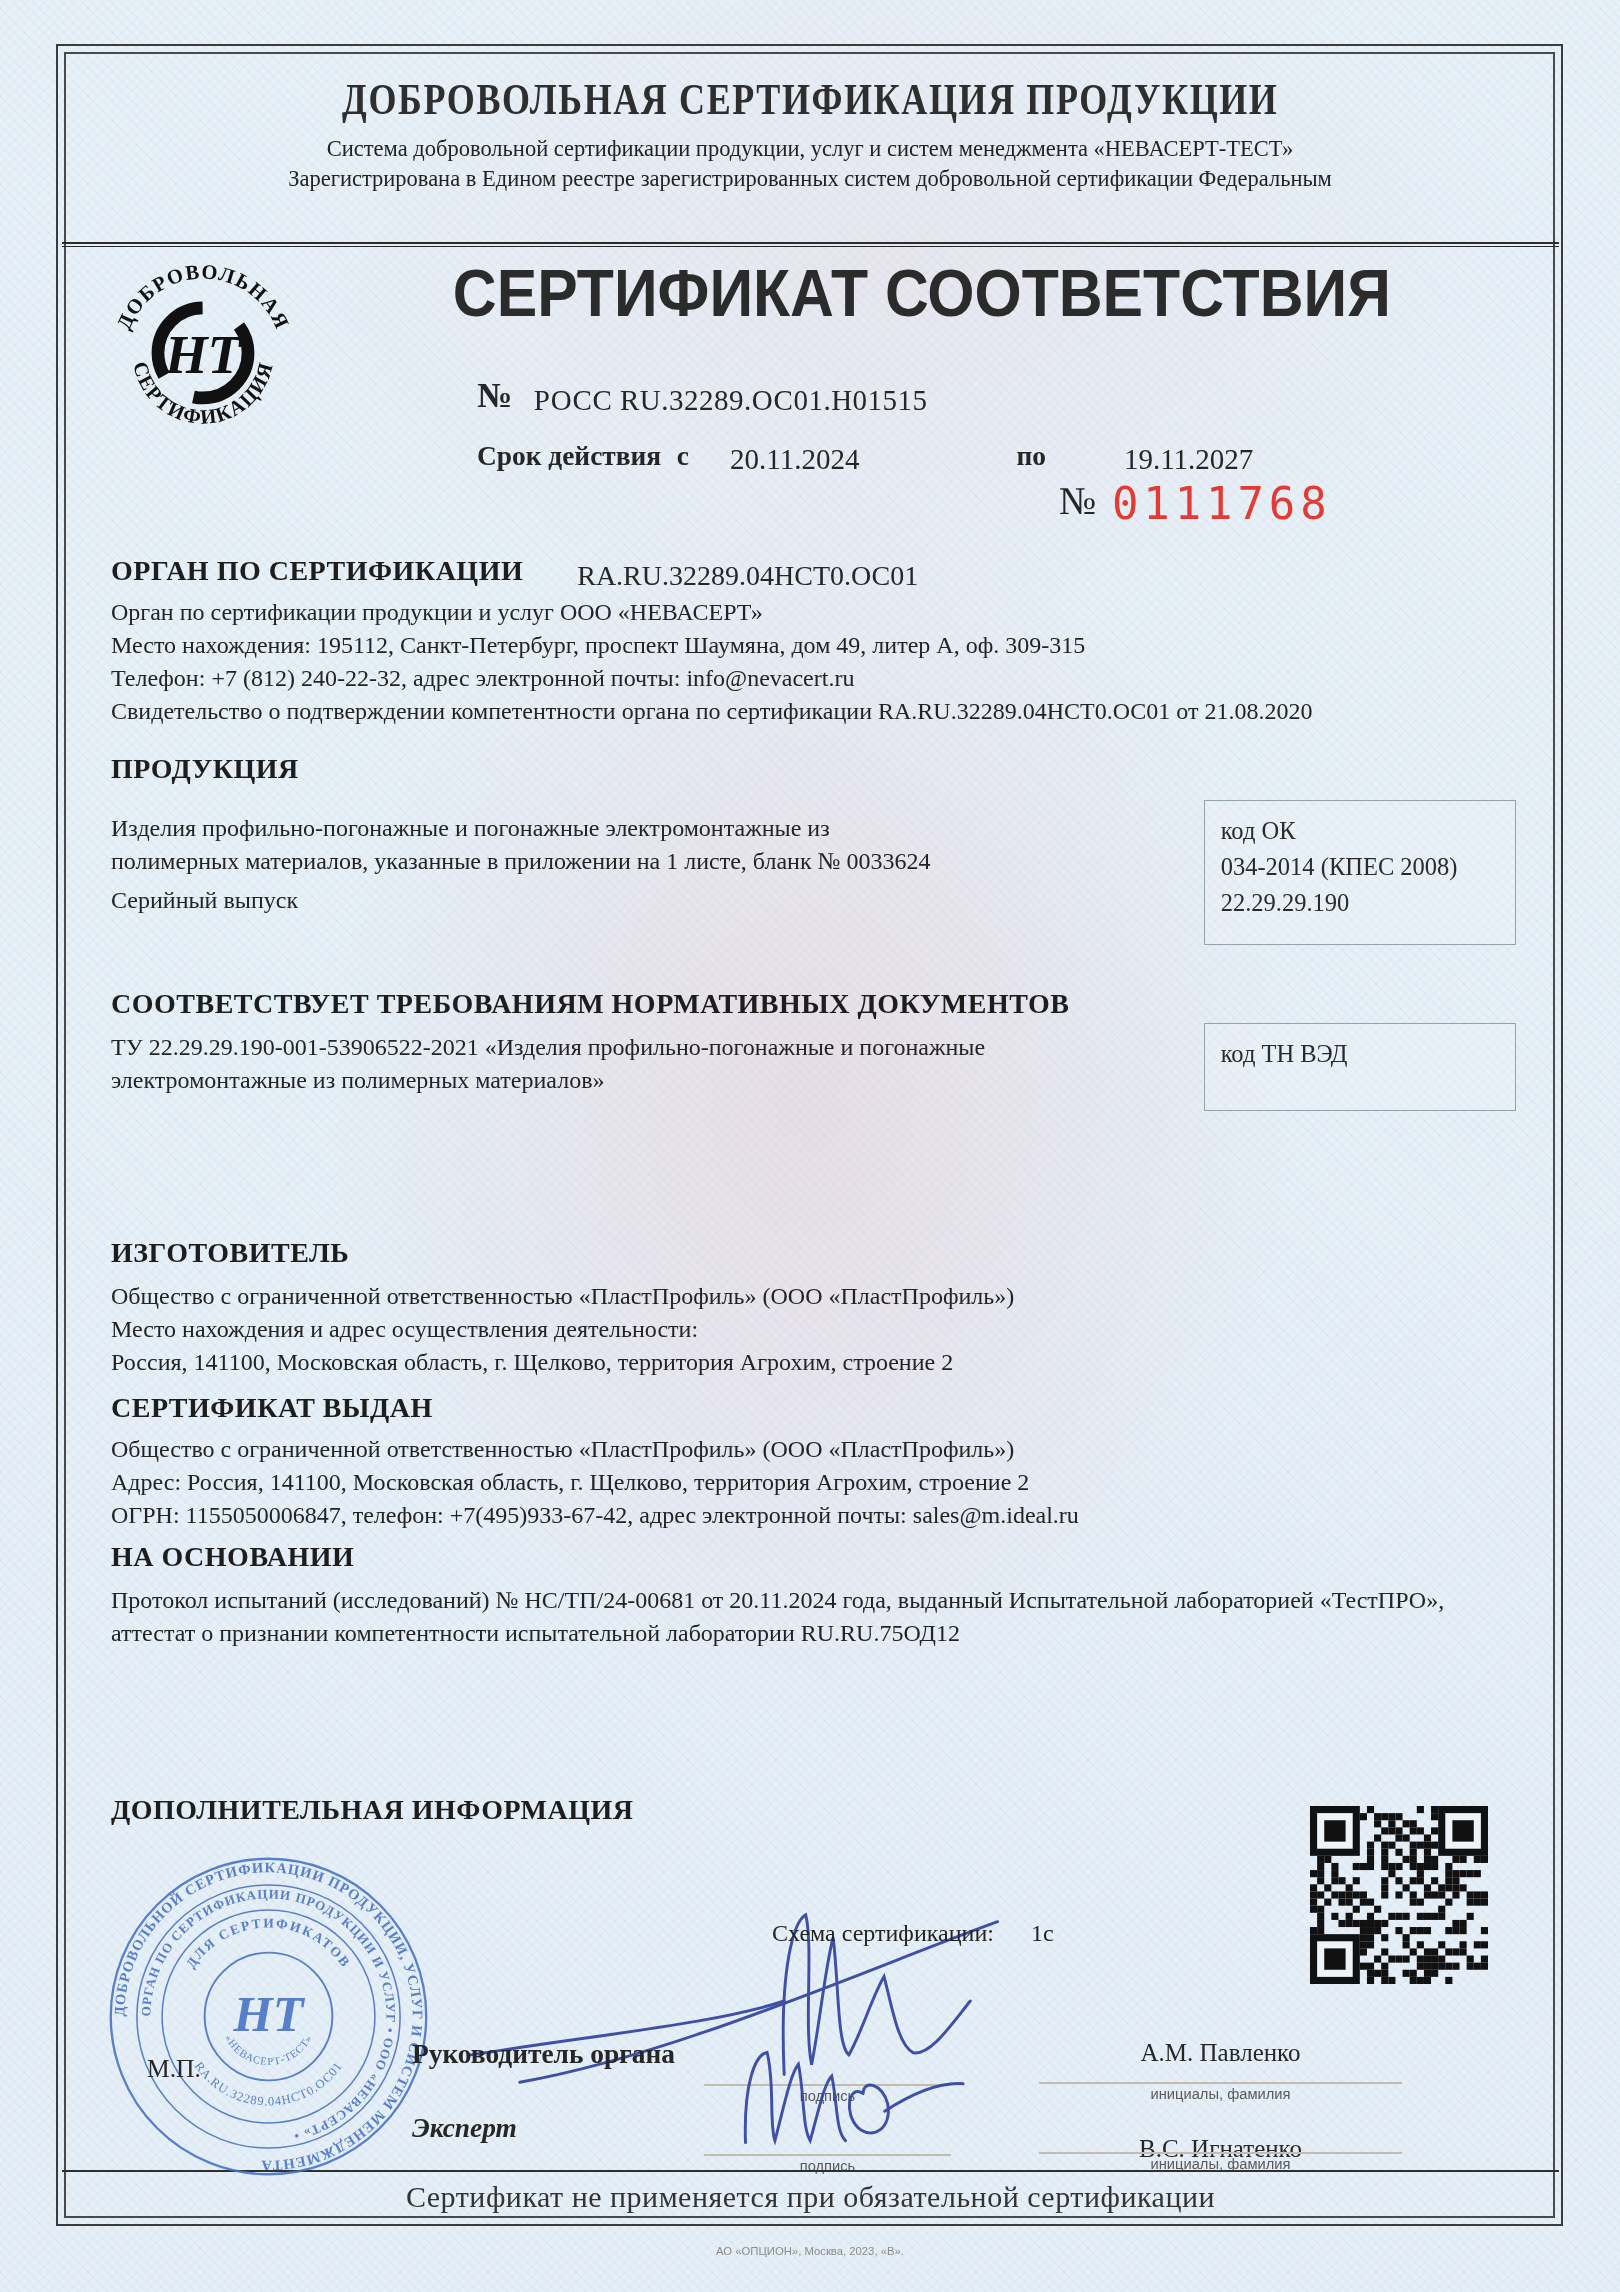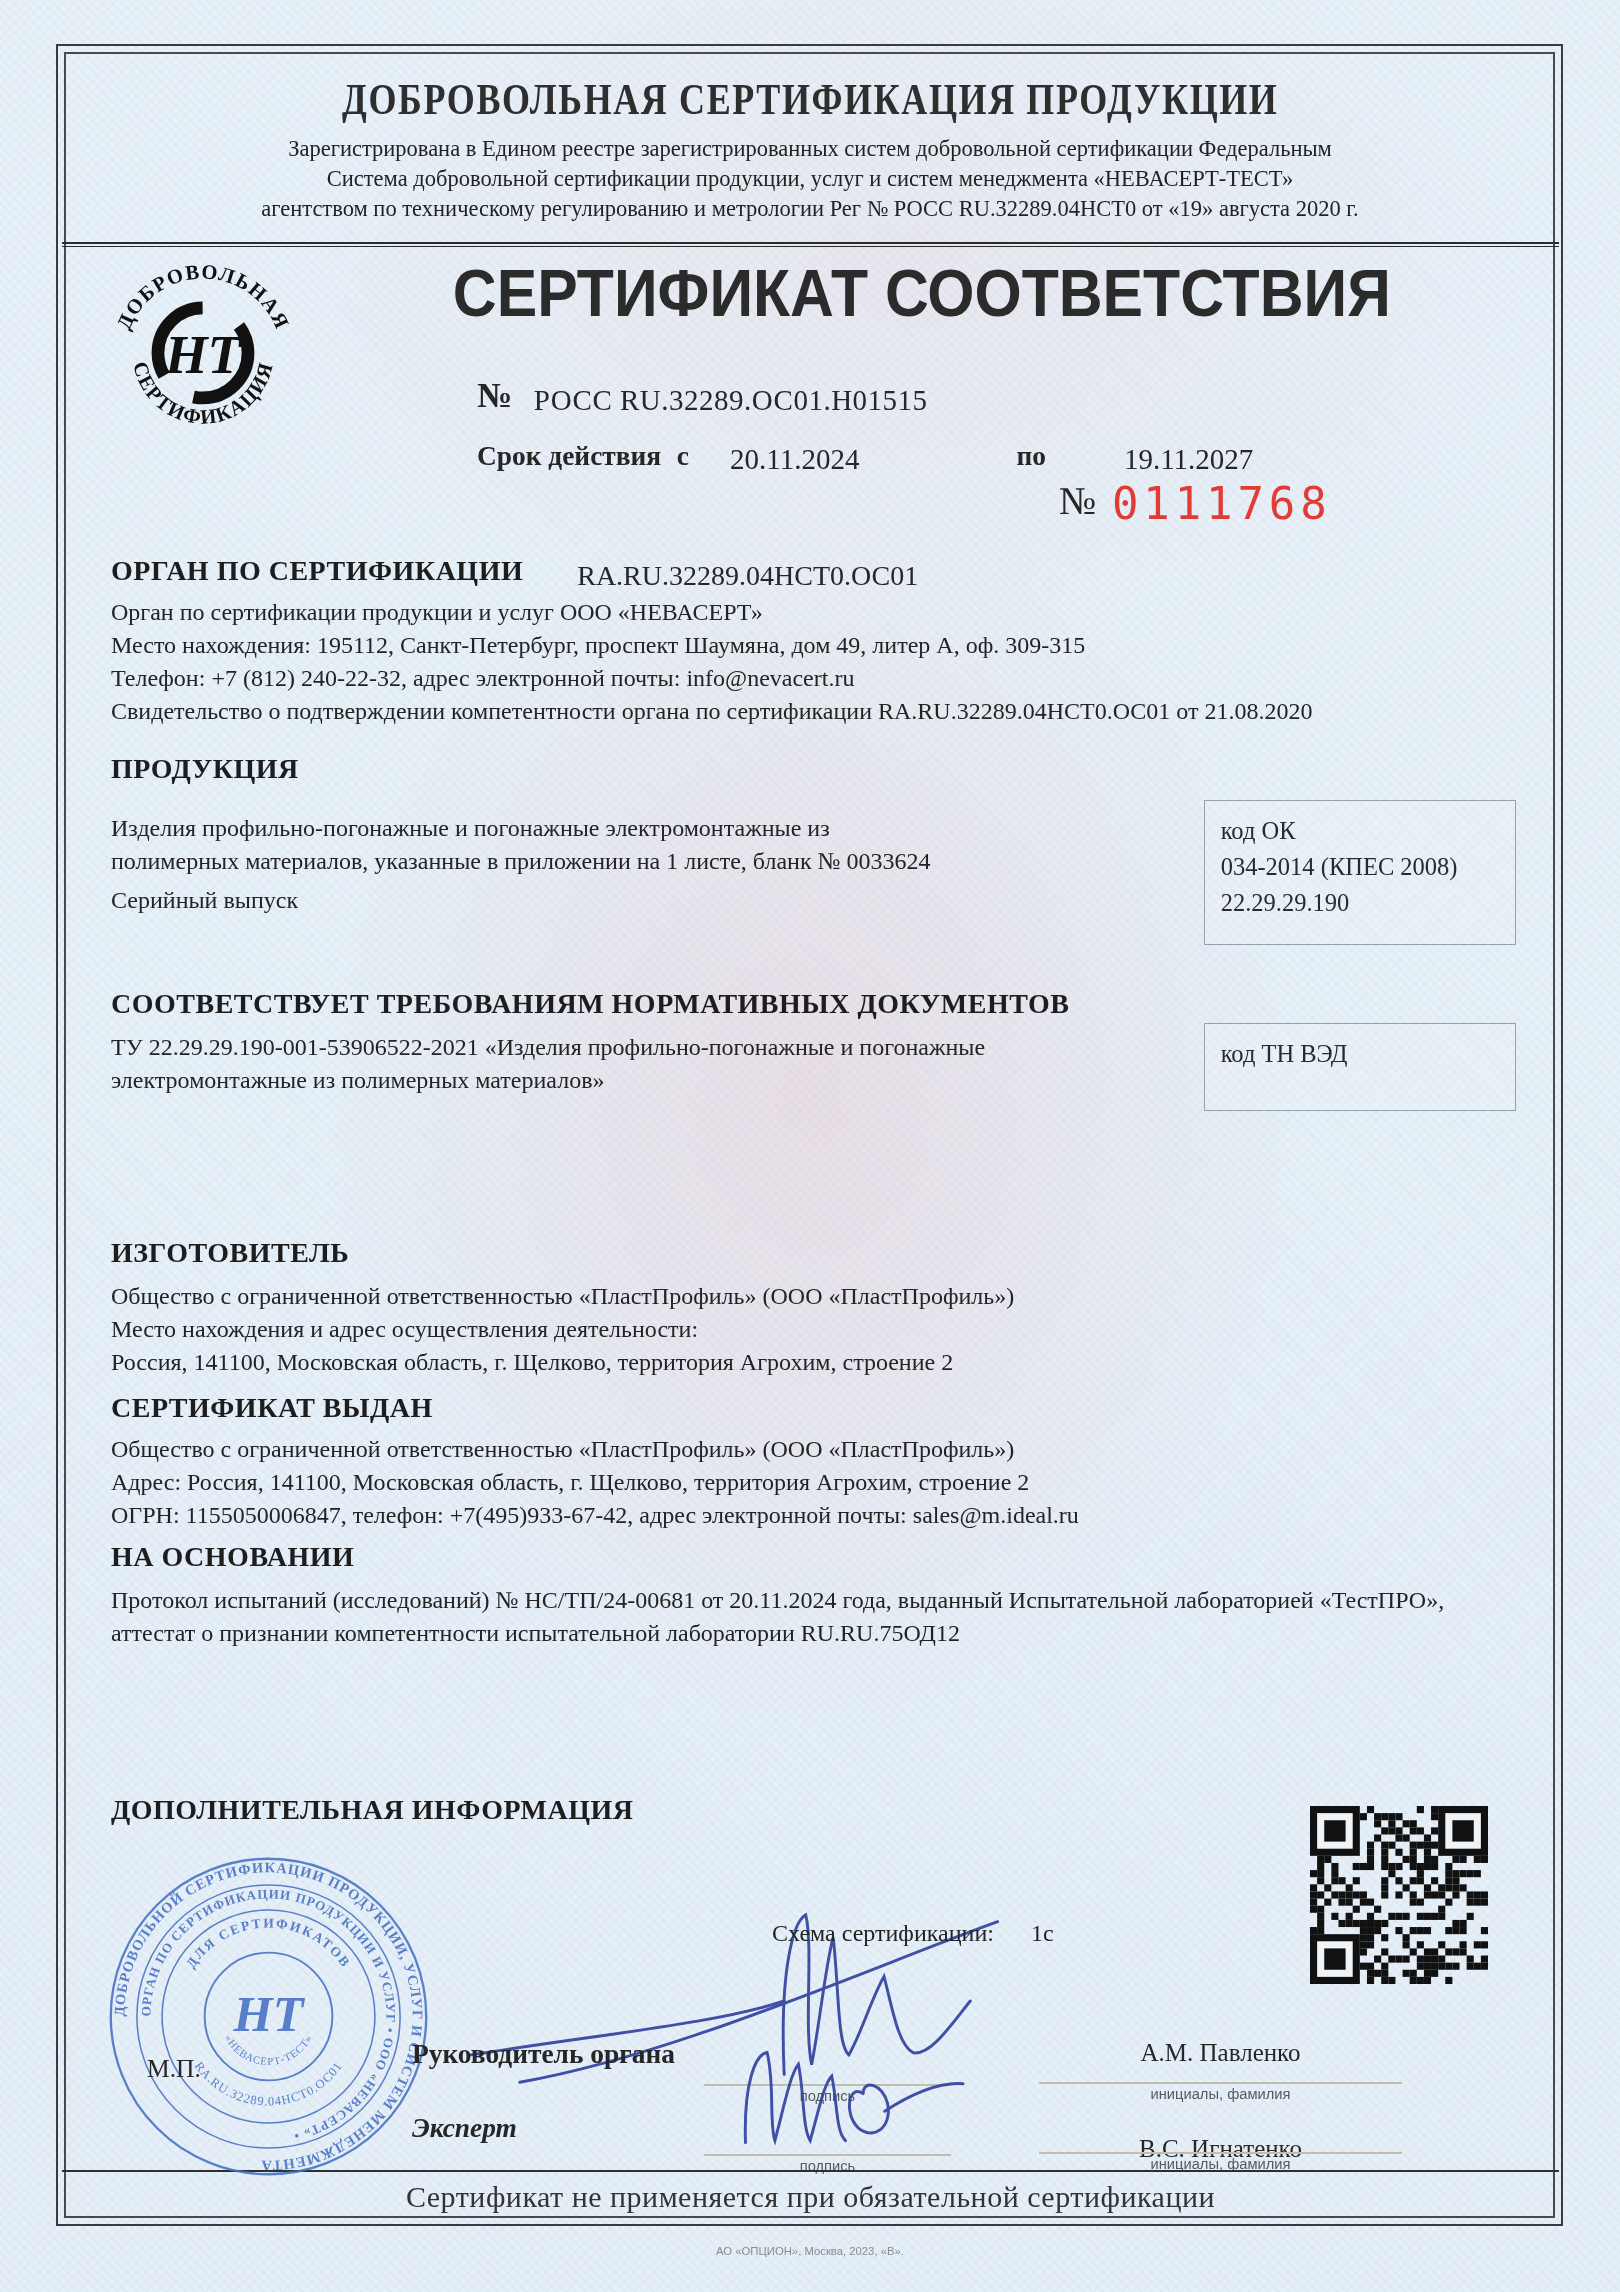--- a/index.html
+++ b/index.html
@@ -45,23 +45,22 @@
 
 <div class="page">
 
   <div class="abs frame-outer">
     <div class="frame-inner"></div>
   </div>
 
   <div class="abs center" style="left:98px; right:98px; top:73px;">
     <div class="hdr-title"><span class="squeeze">ДОБРОВОЛЬНАЯ СЕРТИФИКАЦИЯ ПРОДУКЦИИ</span></div>
     <div class="hdr-sub">
+      <div>Система добровольной сертификации продукции, услуг и систем менеджмента «НЕВАСЕРТ-ТЕСТ»</div>
       <div>Зарегистрирована в Едином реестре зарегистрированных систем добровольной сертификации Федеральным</div>
-      <div>Система добровольной сертификации продукции, услуг и систем менеджмента «НЕВАСЕРТ-ТЕСТ»</div>
-      <div>агентством по техническому регулированию и метрологии Рег № РОСС RU.32289.04НСТ0 от «19» августа 2020 г.</div>
     </div>
   </div>
 
   <div class="abs divider" style="left:62px; top:242px; width:1497px;"></div>
 
   <svg class="abs" style="left:111px; top:247px;" width="184" height="208" viewBox="0 0 188 212">
     <defs>
       <path id="lg-top" d="M 14 112 A 80 80 0 0 1 174 112"></path>
       <path id="lg-bot" d="M 22 108 A 72 72 0 0 0 166 108"></path>
     </defs>

